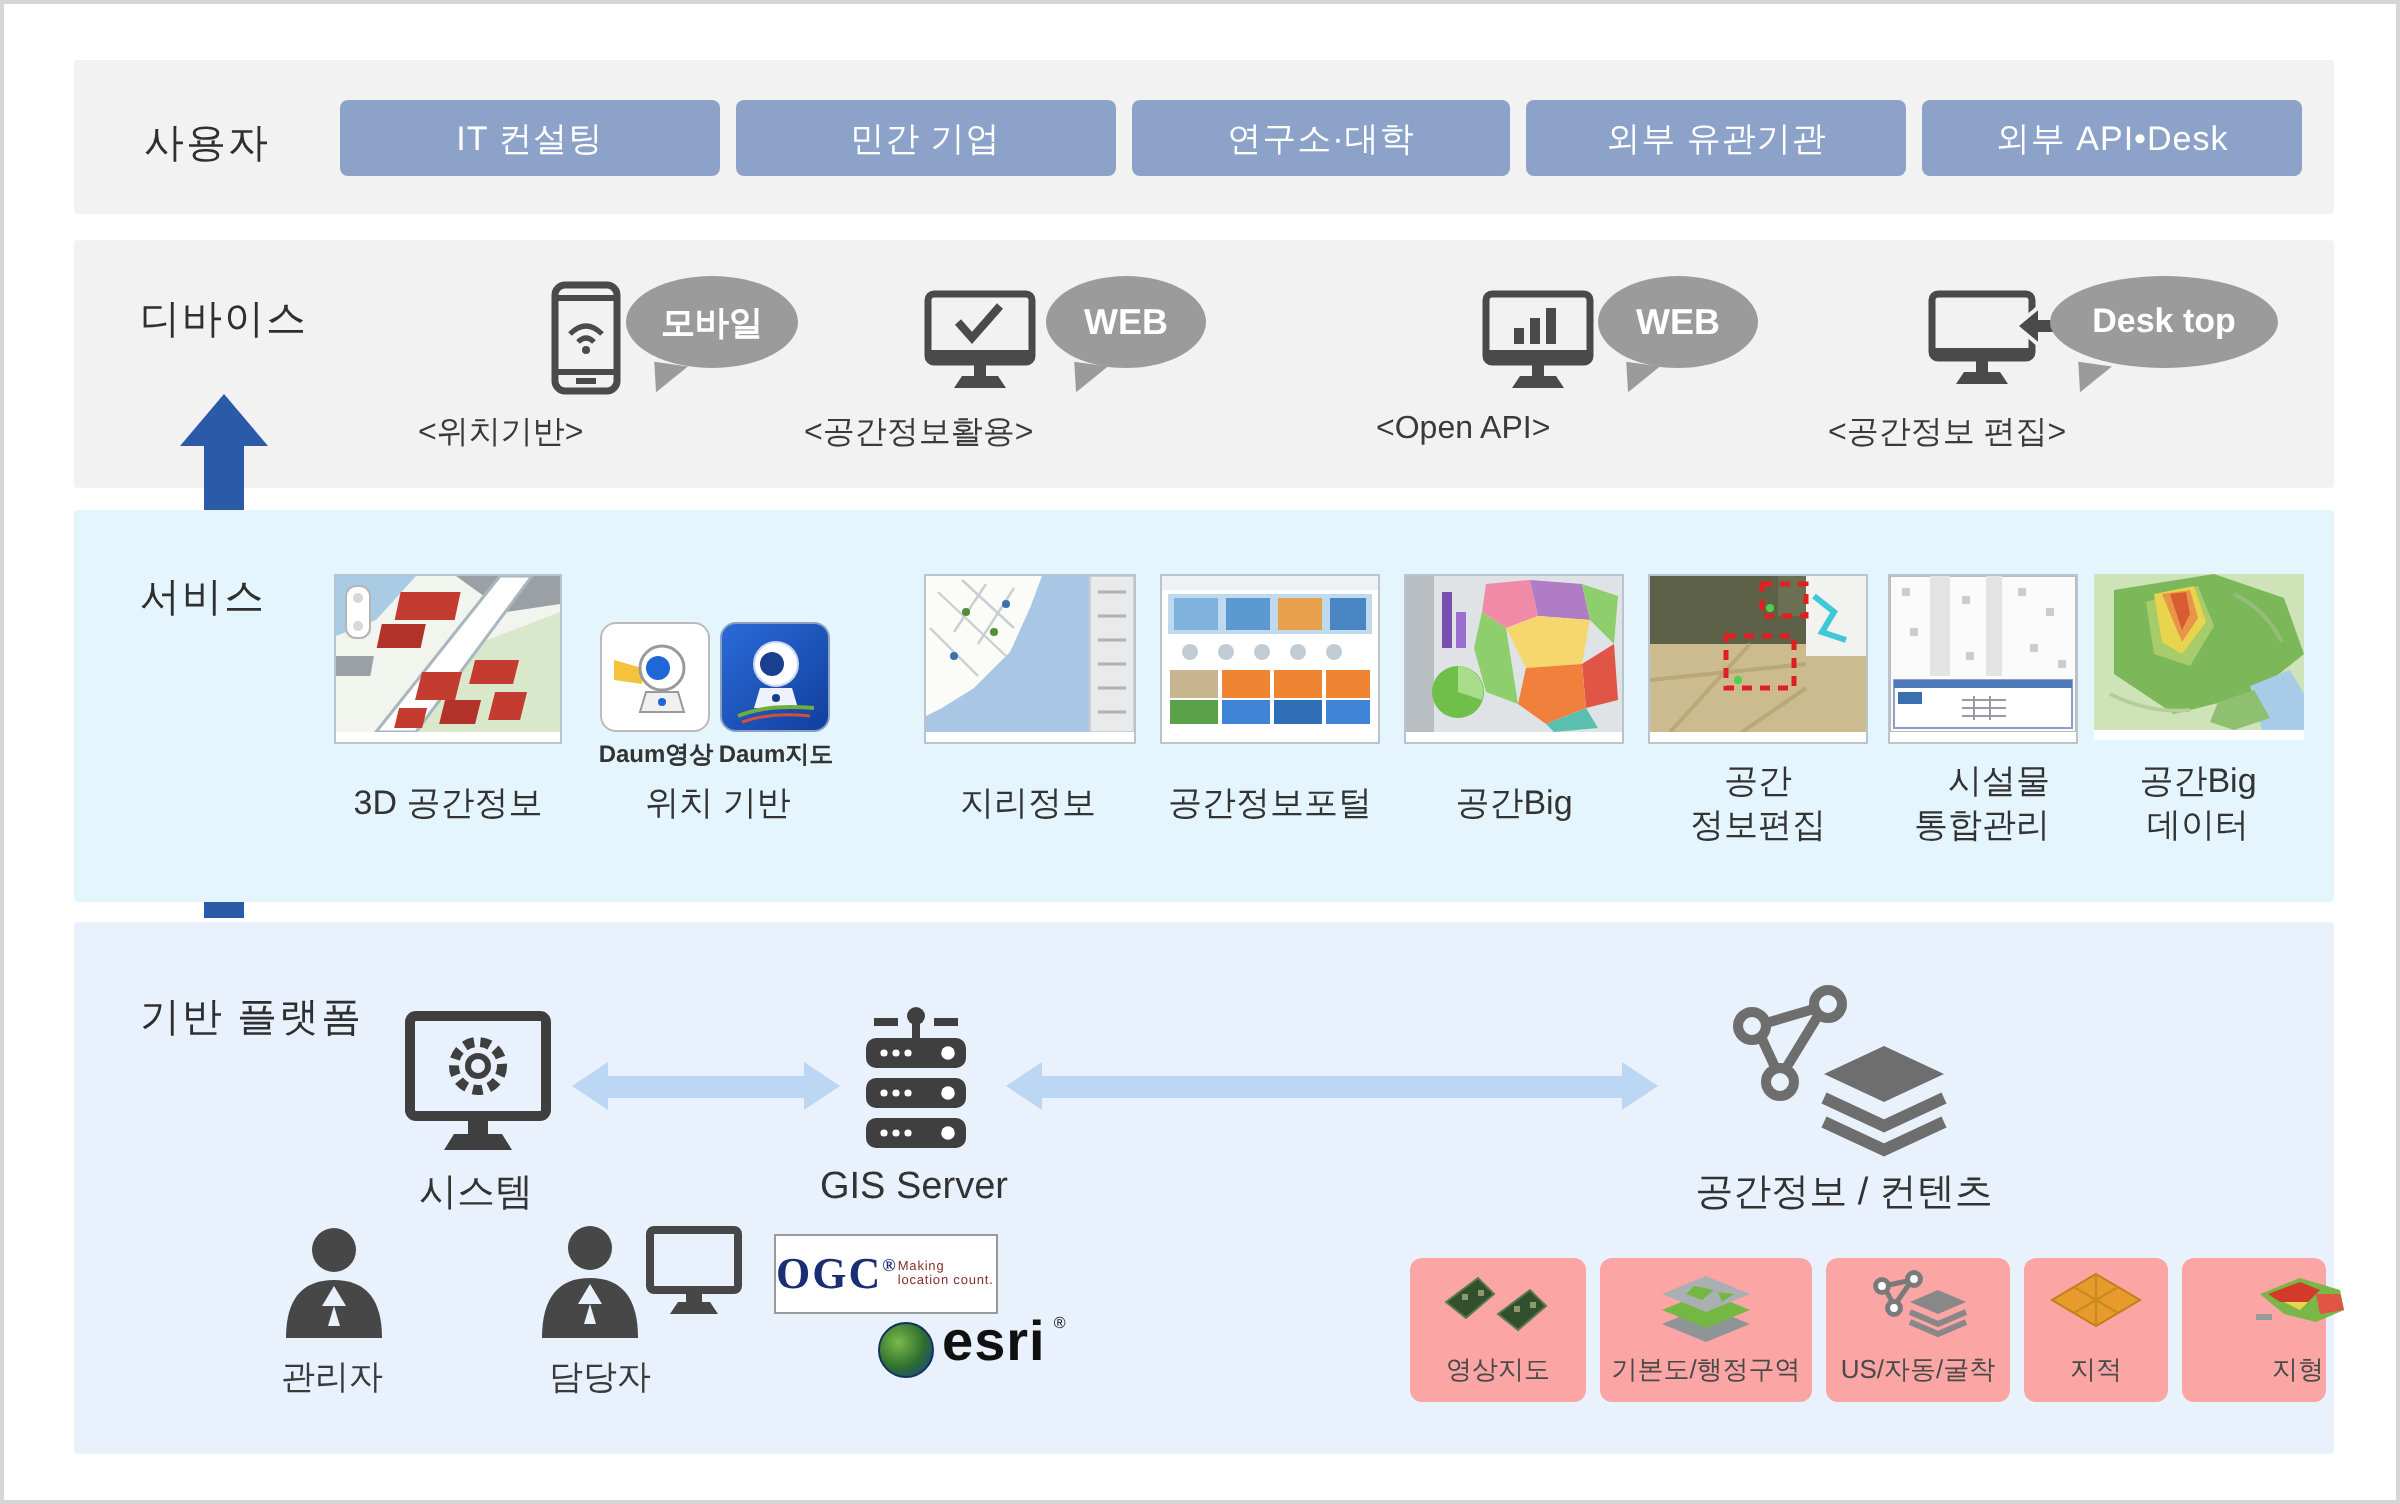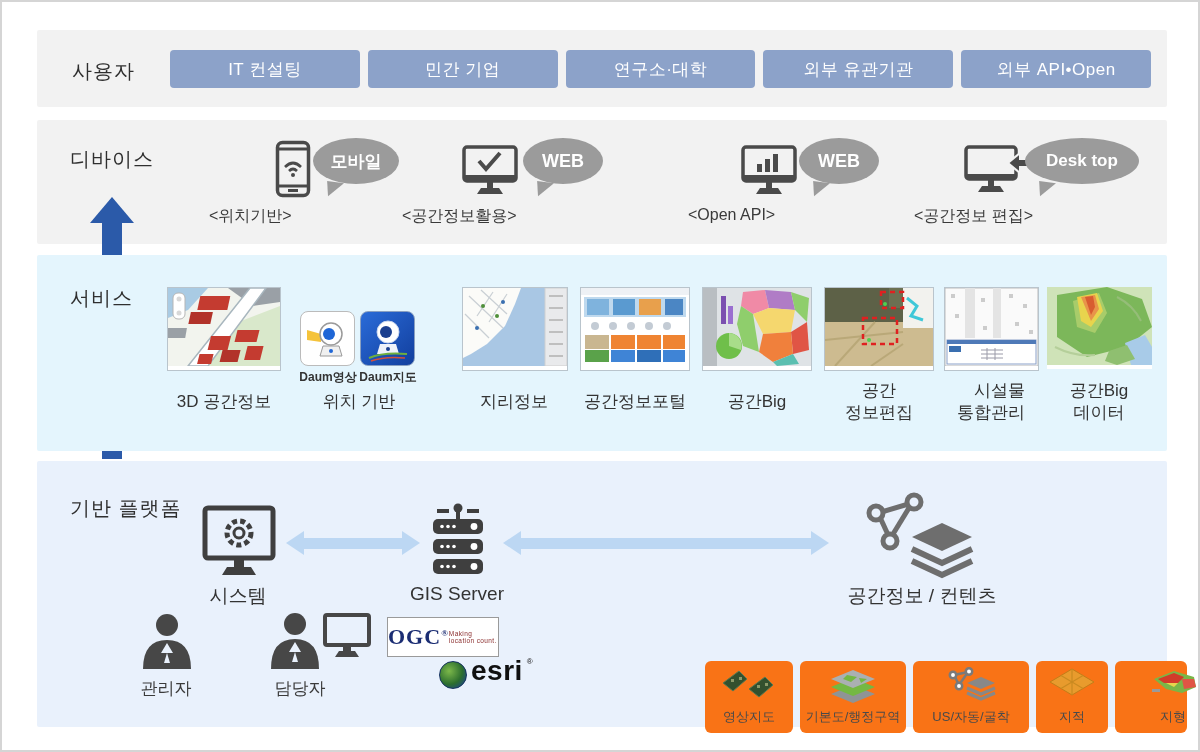--- a/index.html
+++ b/index.html
@@ -62,39 +62,39 @@
   .ogc-tag { font-size:6.5px; color:#8a2c2c; letter-spacing:0.4px; }
 
   .esri { position:absolute; display:flex; align-items:flex-start; gap:4px; }
   .esri-globe { width:28px; height:28px; border-radius:50%; margin-top:4px;
                 background:radial-gradient(circle at 35% 35%, #7cb84a, #2c6e2e 55%, #1c4587 90%);
                 border:1px solid #14305e; }
   .esri-word { font-size:28px; font-weight:bold; color:#101010; letter-spacing:0.5px; line-height:1; }
   .esri-reg { font-size:8px; color:#101010; }
 
   .tiles { position:absolute; left:668px; top:168px; display:flex; gap:7px; }
-  .tile { background:#f97316; border-radius:6px; height:72px; display:flex; flex-direction:column;
-          align-items:center; justify-content:flex-end; padding-bottom:7px;margin-top:32px; }
+  .tile { background:#fca5a5; border-radius:6px; height:72px; display:flex; flex-direction:column;
+          align-items:center; justify-content:flex-end; padding-bottom:7px; }
   .tile svg { position:absolute; top:6px; }
   .tile { position:relative; }
   .tile-lab { font-size:13px; color:#4a4a4a; }
 </style>
 </head>
 <body>
 
 <div class="page">
 
   <section class="band band-gray band-users">
     <div class="band-label" style="left:35px; top:28px;">사용자</div>
     <div class="btn-row">
       <div class="ubtn">IT 컨설팅</div>
       <div class="ubtn">민간 기업</div>
       <div class="ubtn">연구소·대학</div>
       <div class="ubtn">외부 유관기관</div>
-      <div class="ubtn">외부 API•Open</div>
+      <div class="ubtn">외부 API•Desk</div>
     </div>
   </section>
 
   <section class="band band-gray band-devices">
     <div class="band-label" style="left:33px; top:26px;">디바이스</div>
 
     <span class="dev-icon" style="left:238px; top:20px;">
       <svg width="36" height="58" viewBox="0 0 36 58">
         <rect x="2.5" y="2.5" width="31" height="53" rx="5" fill="none" stroke="#4a4a4a" stroke-width="3.5"></rect>
         <line x1="2.5" y1="9" x2="33.5" y2="9" stroke="#4a4a4a" stroke-width="3"></line>
@@ -476,21 +476,21 @@
       <div class="tile" style="width:106px;">
         <svg width="52" height="38" viewBox="0 0 52 38">
           <polygon points="26,18 48,27 26,36 4,27" fill="#8f9496"></polygon>
           <polygon points="26,11 48,20 26,29 4,20" fill="#74b843"></polygon>
           <polygon points="26,3 48,12 26,21 4,12" fill="#aab0b2"></polygon>
           <polygon points="20,8 30,10 24,15 16,12" fill="#74b843"></polygon>
           <polygon points="32,11 40,12 34,16" fill="#74b843"></polygon>
         </svg>
         <span class="tile-lab">기본도/행정구역</span>
       </div>
-      <div class="tile" style="width:116px;">
+      <div class="tile" style="width:92px;">
         <svg width="52" height="36" viewBox="0 0 52 36">
           <g stroke="#7a7a7a" stroke-width="2.5" fill="none">
             <line x1="9" y1="8" x2="23" y2="5"></line>
               <line x1="9" y1="8" x2="14" y2="18"></line>
               <line x1="23" y1="5" x2="14" y2="18"></line>
           </g>
           <g fill="#ffffff" stroke="#7a7a7a" stroke-width="2.5">
             <circle cx="8" cy="8" r="3.2"></circle>
               <circle cx="24" cy="4.5" r="3.2"></circle>
               <circle cx="14" cy="19" r="3.2"></circle>

